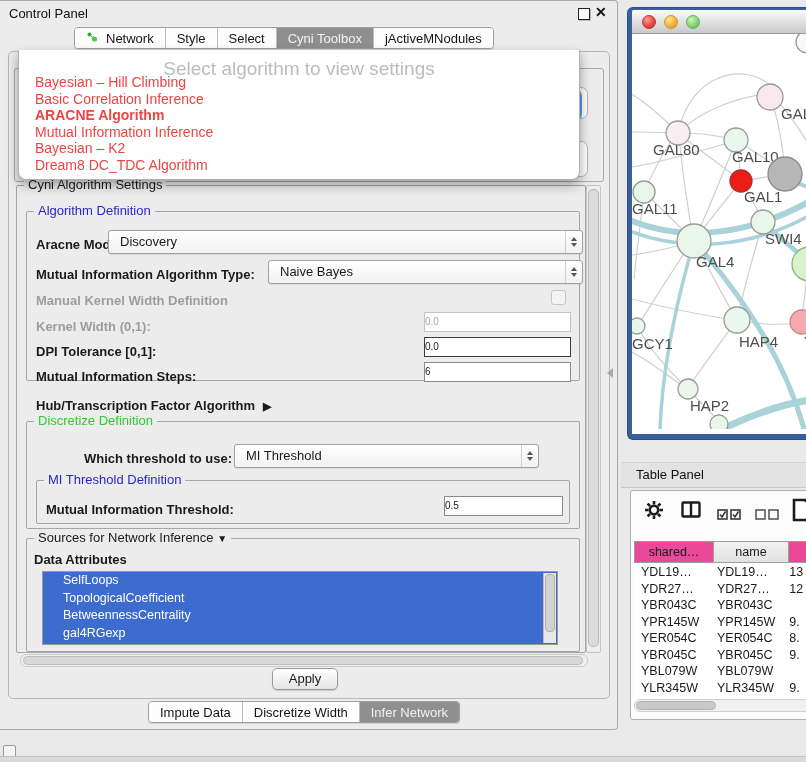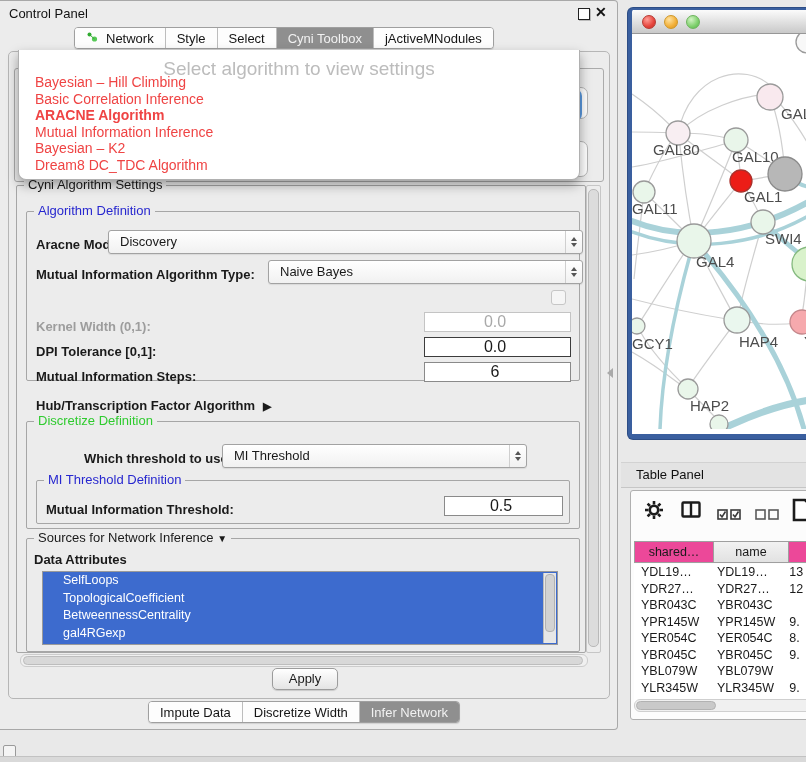--- a/index.html
+++ b/index.html
@@ -57,21 +57,21 @@
     border:1px solid #a2a2a2;border-radius:3px;font-size:13px;padding-left:11px;
     box-shadow:0 1px 1px rgba(0,0,0,.08)}
   .combo .ctext{line-height:21px;display:block}
   .step{position:absolute;right:0;top:0;bottom:0;width:16px;border-left:1px solid #cfcfcf;
     display:flex;flex-direction:column;align-items:center;justify-content:center;gap:2px}
   .tri-up{width:0;height:0;border-left:3.5px solid transparent;border-right:3.5px solid transparent;
     border-bottom:4.5px solid #555}
   .tri-dn{width:0;height:0;border-left:3.5px solid transparent;border-right:3.5px solid transparent;
     border-top:4.5px solid #555}
 
-  .tfield{position:absolute;background:#fff;text-align:center;font-size:16px;
+  .tfield{position:absolute;background:#fff;text-align:left;font-size:10px;
     padding-right:5px;border:1px solid #8a8a8a}
   .tfield.dis{border:1px solid #c4c4c4;color:#a9a9a9}
   .tfield.strong{border:1.6px solid #3c3c3c}
 
   #mkw-check{left:551px;top:289px;width:13px;height:13px;border:1px solid #c6c6c6;
     border-radius:3px;background:#f5f5f5}
 
   #vscroll{left:586px;top:184px;width:13px;height:466px;background:#ededed;
     border:1px solid #c6c6c6;border-radius:2px}
   #vscroll-thumb{left:1px;top:3px;width:9px;height:456px;background:#dcdcdc;
@@ -212,37 +212,38 @@
       </span>
   </div>
   <span class="lbl" style="left:36px;top:266px">Mutual Information Algorithm Type:</span>
   <div class="combo" style="left:268px;top:259px;width:302px;height:22px">
     <span class="ctext">Naive Bayes</span>
     <span class="step">
         <span class="tri-up"></span>
         <span class="tri-dn"></span>
       </span>
   </div>
+  <span class="lbl dis" style="left:36px;top:292px">Manual Kernel Width Definition</span>
   <div id="mkw-check" class="abs"></div>
   <span class="lbl dis" style="left:36px;top:318px">Kernel Width (0,1):</span>
   <div class="tfield dis" style="left:424px;top:311px;width:140px;height:18px;line-height:18px">0.0</div>
   <span class="lbl" style="left:36px;top:343px">DPI Tolerance [0,1]:</span>
   <div class="tfield strong" style="left:424px;top:336px;width:140px;height:18px;line-height:18px">0.0</div>
   <span class="lbl" style="left:36px;top:368px">Mutual Information Steps:</span>
   <div class="tfield" style="left:424px;top:361px;width:140px;height:18px;line-height:18px">6</div>
 
   <div class="hubrow">
     <span>Hub/Transcription Factor Algorithm</span><span class="hub-arrow">▶</span>
   </div>
 
   <div class="grp" style="left:26px;top:420px;width:552px;height:106px">
     <span class="glab green">Discretize Definition</span>
   </div>
   <span class="lbl" style="left:84px;top:450px">Which threshold to use:</span>
-  <div class="combo" style="left:222px;top:443px;width:292px;height:22px">
+  <div class="combo" style="left:234px;top:443px;width:292px;height:22px">
     <span class="ctext">MI Threshold</span>
     <span class="step">
         <span class="tri-up"></span>
         <span class="tri-dn"></span>
       </span>
   </div>
   <div class="grp" style="left:36px;top:479px;width:532px;height:42px">
     <span class="glab blue">MI Threshold Definition</span>
   </div>
   <span class="lbl" style="left:46px;top:501px">Mutual Information Threshold:</span>

